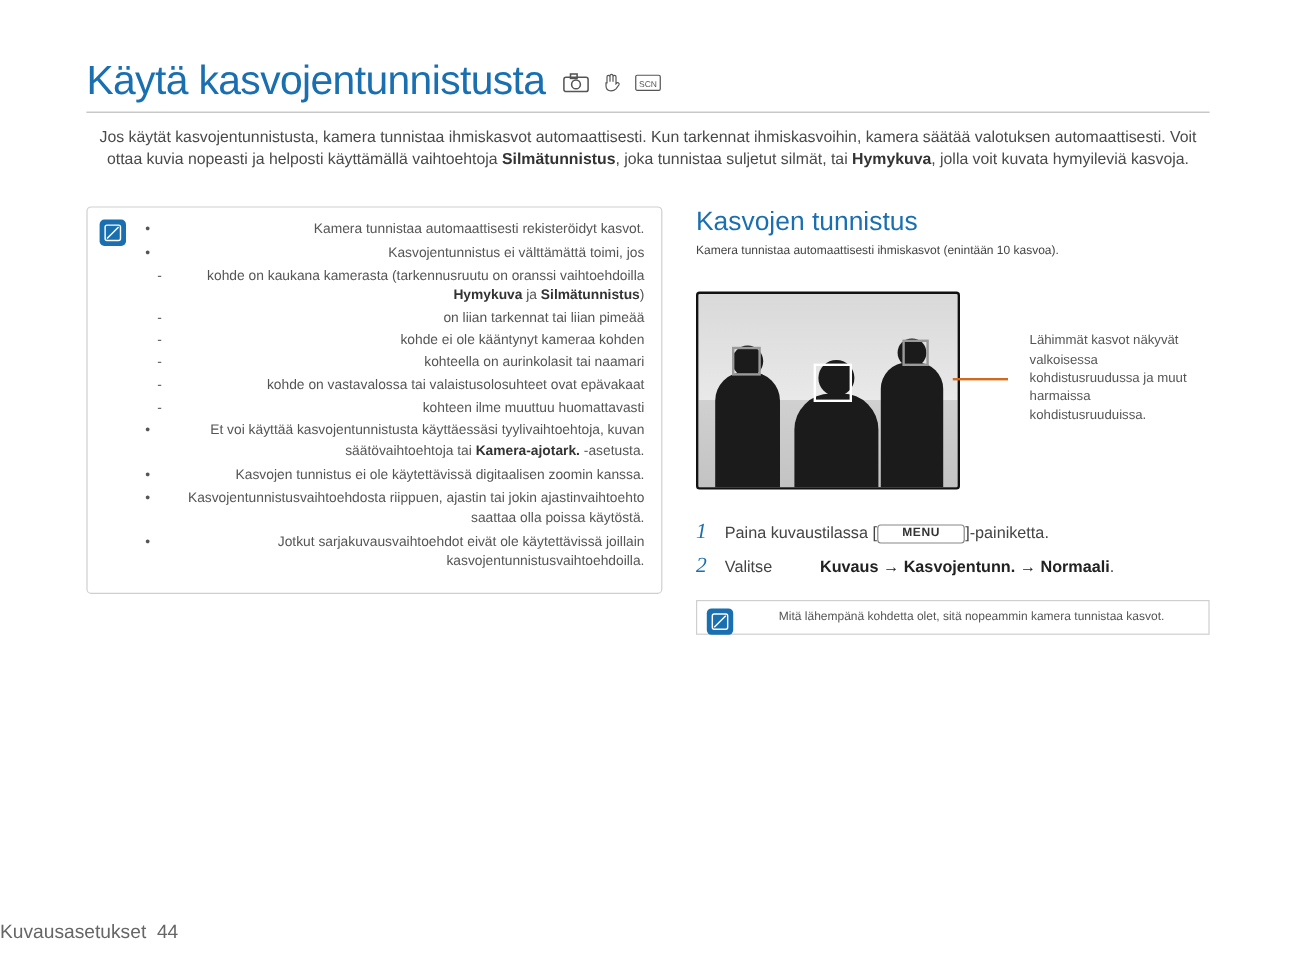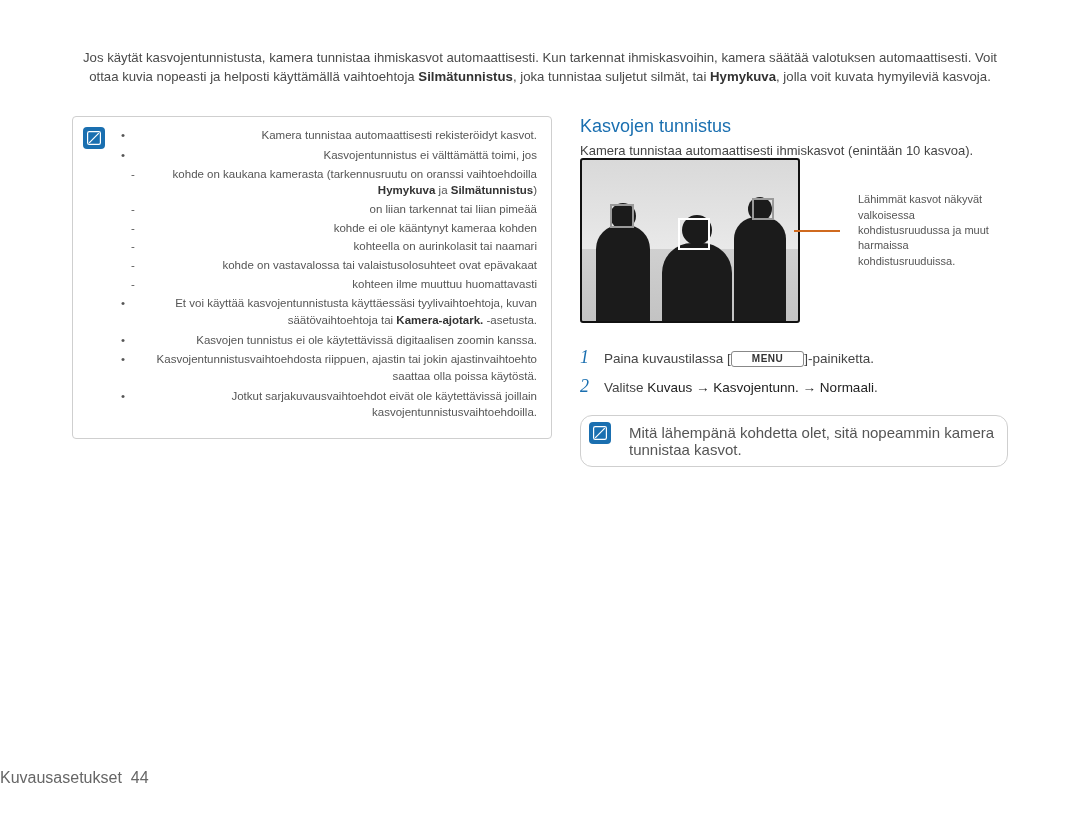--- a/index.html
+++ b/index.html
@@ -75,29 +75,29 @@
   }
   .note-box ul { list-style: none; }
   .note-box > ul > li { position: relative; padding-left: 10px; margin-bottom: 3px; }
   .note-box > ul > li::before { content: "•"; position: absolute; left: 0; }
   .note-box ul ul { margin-top: 2px; }
   .note-box ul ul li { position: relative; padding-left: 12px; margin-bottom: 2px; }
   .note-box ul ul li::before { content: "-"; position: absolute; left: 0; }
   .note-box b { font-weight: 700; color: #333; }
 
   .section-heading {
-    font-size: 18px;
+    font-size: 22px;
     color: #1a6fb0;
     font-weight: 400;
     margin-bottom: 6px;
   }
   .section-sub {
-    font-size: 13px;
+    font-size: 10px;
     color: #444;
-    margin-bottom: 0;
+    margin-bottom: 28px;
   }
 
   .figure-wrap {
     display: flex;
     align-items: center;
     gap: 12px;
     margin-bottom: 24px;
   }
   .camera-frame {
     width: 220px; height: 165px;
@@ -164,28 +164,28 @@
     border: 1px solid #888;
     border-radius: 3px;
     font-size: 10px;
     font-weight: 700;
     letter-spacing: 0.5px;
     padding: 0 20px;
     color: #333;
     line-height: 14px;
     vertical-align: 1px;
   }
-  .step b { font-weight: 400; color: #222; }
+  .step b { font-weight: 700; color: #222; margin-left: 36px; }
 
   .tip-box {
     border: 1px solid #cfcfcf;
-    border-radius: 12px;
-    padding: 8px 12px 8px 48px;
-    position: relative;
-    font-size: 15px;
+    border-radius: 0;
+    padding: 8px 12px 8px 68px;
+    position: relative;
+    font-size: 10px;
     color: #555;
   }
   .tip-box .note-icon {
     position: absolute; left: 8px; top: 6px;
     width: 22px; height: 22px; border-radius: 4px;
     background: #1a6fb0; color:#fff;
     display:flex; align-items:center; justify-content:center;
   }
 
   .footer {
@@ -193,20 +193,43 @@
     bottom: 28px;
     left: 0; right: 0;
     font-size: 16px;
     color: #666;
   }
 </style>
 </head>
 <body>
 
 <div class="page">
+  <div class="title-row">
+    <h1 class="title">Käytä kasvojentunnistusta</h1>
+    <div class="title-icons">
+      <span class="mode-icon">
+        <svg viewBox="0 0 24 18" width="22" height="18">
+            <rect x="1" y="4" width="22" height="13" rx="2" fill="none" stroke="#555" stroke-width="1.4"></rect>
+            <rect x="7" y="1" width="6" height="4" fill="none" stroke="#555" stroke-width="1.4"></rect>
+            <circle cx="12" cy="10.5" r="4" fill="none" stroke="#555" stroke-width="1.4"></circle>
+          </svg>
+      </span>
+      <span class="mode-icon">
+        <svg viewBox="0 0 24 24" width="20" height="20">
+            <path d="M7 12V6a1.5 1.5 0 013 0v5V5a1.5 1.5 0 013 0v6V6a1.5 1.5 0 013 0v7l1-1a1.5 1.5 0 012 2l-3 4c-1 1-2 2-5 2-4 0-5-3-5-5v-3z" fill="none" stroke="#555" stroke-width="1.2"></path>
+          </svg>
+      </span>
+      <span class="mode-icon">
+        <svg viewBox="0 0 28 18" width="26" height="18">
+            <rect x="1" y="1" width="26" height="16" rx="1.5" fill="none" stroke="#555" stroke-width="1.3"></rect>
+            <text x="14" y="13" text-anchor="middle" font-size="9" fill="#555" font-family="Arial">SCN</text>
+          </svg>
+      </span>
+    </div>
+  </div>
 
   <p class="intro">
     <span>Jos käytät kasvojentunnistusta, kamera tunnistaa ihmiskasvot automaattisesti. Kun tarkennat ihmiskasvoihin, kamera säätää valotuksen automaattisesti. Voit ottaa kuvia nopeasti ja helposti käyttämällä vaihtoehtoja </span><b>Silmätunnistus</b><span>, joka tunnistaa suljetut silmät, tai </span><b>Hymykuva</b><span>, jolla voit kuvata hymyileviä kasvoja.</span>
   </p>
 
   <div class="columns">
     <div class="col-left">
       <div class="note-box">
         <span class="note-icon">
           <svg viewBox="0 0 20 20" width="16" height="16">

